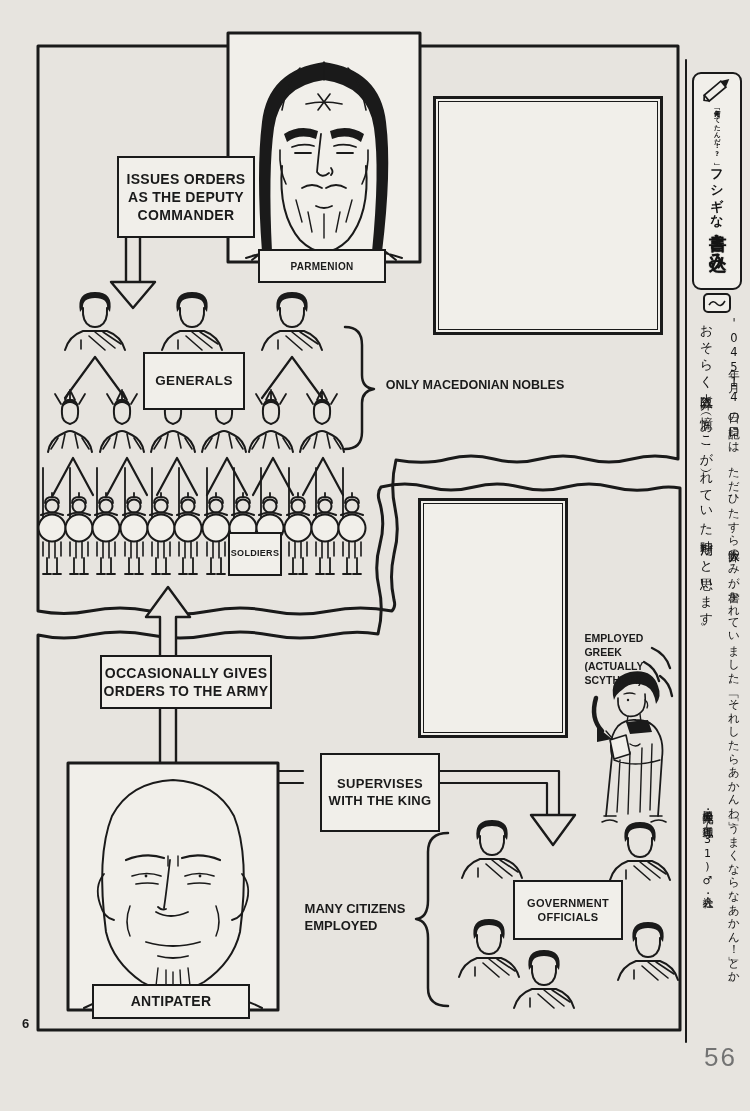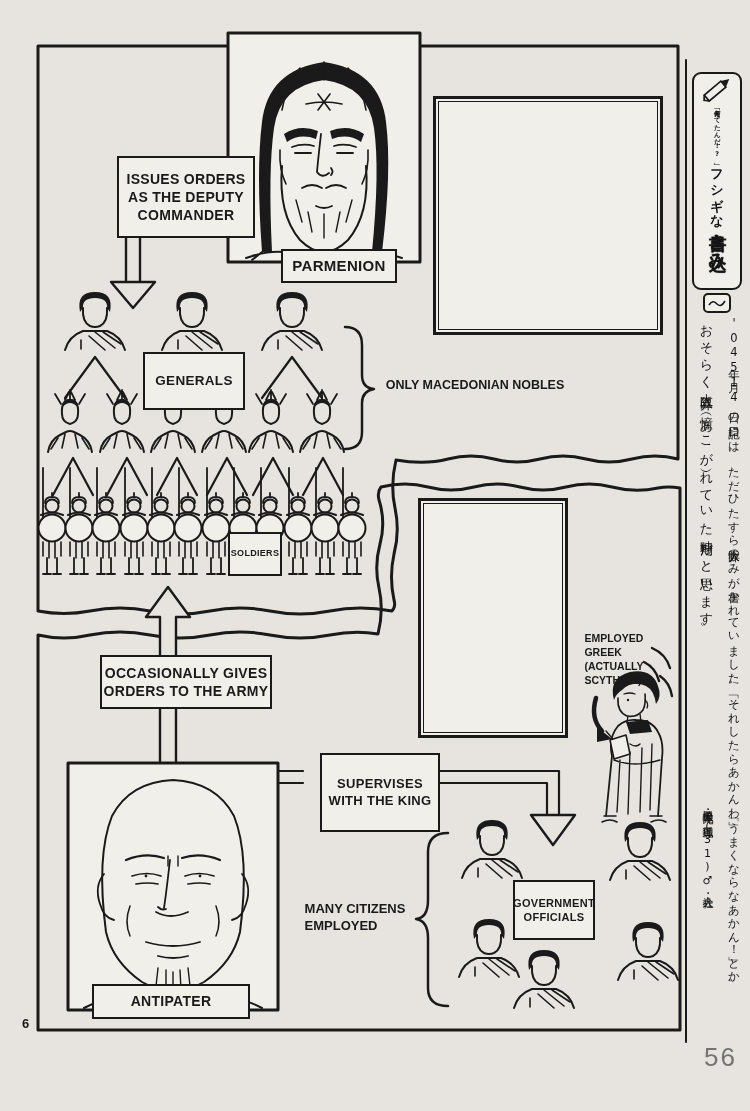--- a/index.html
+++ b/index.html
@@ -213,21 +213,21 @@
     <path d="M660 676 Q670 683 672 696"></path>
   </g>
 
   <path stroke-width="2" d="M686 60 V1042"></path>
 </svg>
 
 <div class="abs cbox" style="left:72px;top:156px;width:138px;height:82px;font-size:14px;margin-left:45px;">ISSUES ORDERS
 AS THE DEPUTY
 COMMANDER</div>
 
-<div class="abs cbox" style="left:258px;top:249px;width:116px;height:34px;font-size:15px;margin-left:23px;">PARMENION</div>
+<div class="abs cbox" style="left:258px;top:249px;width:128px;height:34px;font-size:10px;">PARMENION</div>
 
 <div class="abs cbox" style="left:143px;top:352px;width:102px;height:58px;font-size:13.5px;">GENERALS</div>
 
 <div class="abs plain" style="left:383px;top:374px;width:184px;height:22px;font-size:12.5px;">ONLY MACEDONIAN NOBLES</div>
 
 <div class="abs cbox" style="left:228px;top:532px;width:54px;height:44px;font-size:9px;">SOLDIERS</div>
 
 <div class="abs dbox" style="left:433px;top:96px;width:230px;height:239px;"></div>
 <div class="cjk" style="left:455px;top:134px;width:200px;font-size:22px;letter-spacing:5px;line-height:38px;">尤米尼斯日记:
 除文员以外军队
@@ -251,21 +251,21 @@
 SCYTHIAN)</div>
 
 <div class="abs cbox" style="left:320px;top:753px;width:120px;height:79px;font-size:13px;">SUPERVISES
 WITH THE KING</div>
 
 <div class="abs cbox" style="left:92px;top:984px;width:158px;height:35px;font-size:14px;">ANTIPATER</div>
 
 <div class="abs plain" style="left:294px;top:898px;width:122px;height:38px;font-size:13px;">MANY CITIZENS
 EMPLOYED</div>
 
-<div class="abs cbox" style="left:513px;top:880px;width:82px;height:60px;font-size:11px;">GOVERNMENT
+<div class="abs cbox" style="left:513px;top:880px;width:110px;height:60px;font-size:11px;">GOVERNMENT
 OFFICIALS</div>
 
 <div class="abs" id="sb-header" style="left:692px;top:72px;width:50px;height:218px;">
   <svg width="40" height="26" viewBox="0 0 44 30">
     <g transform="rotate(-40 22 15)">
       <rect x="7" y="10" width="25" height="9" fill="#f1efea" stroke="#1a1a1a" stroke-width="2"></rect>
       <path d="M32 10 L41 14.5 L32 19 Z" fill="#1a1a1a"></path>
       <path d="M7 10 L3 14.5 L7 19" fill="none" stroke="#1a1a1a" stroke-width="2"></path>
     </g>
   </svg>

